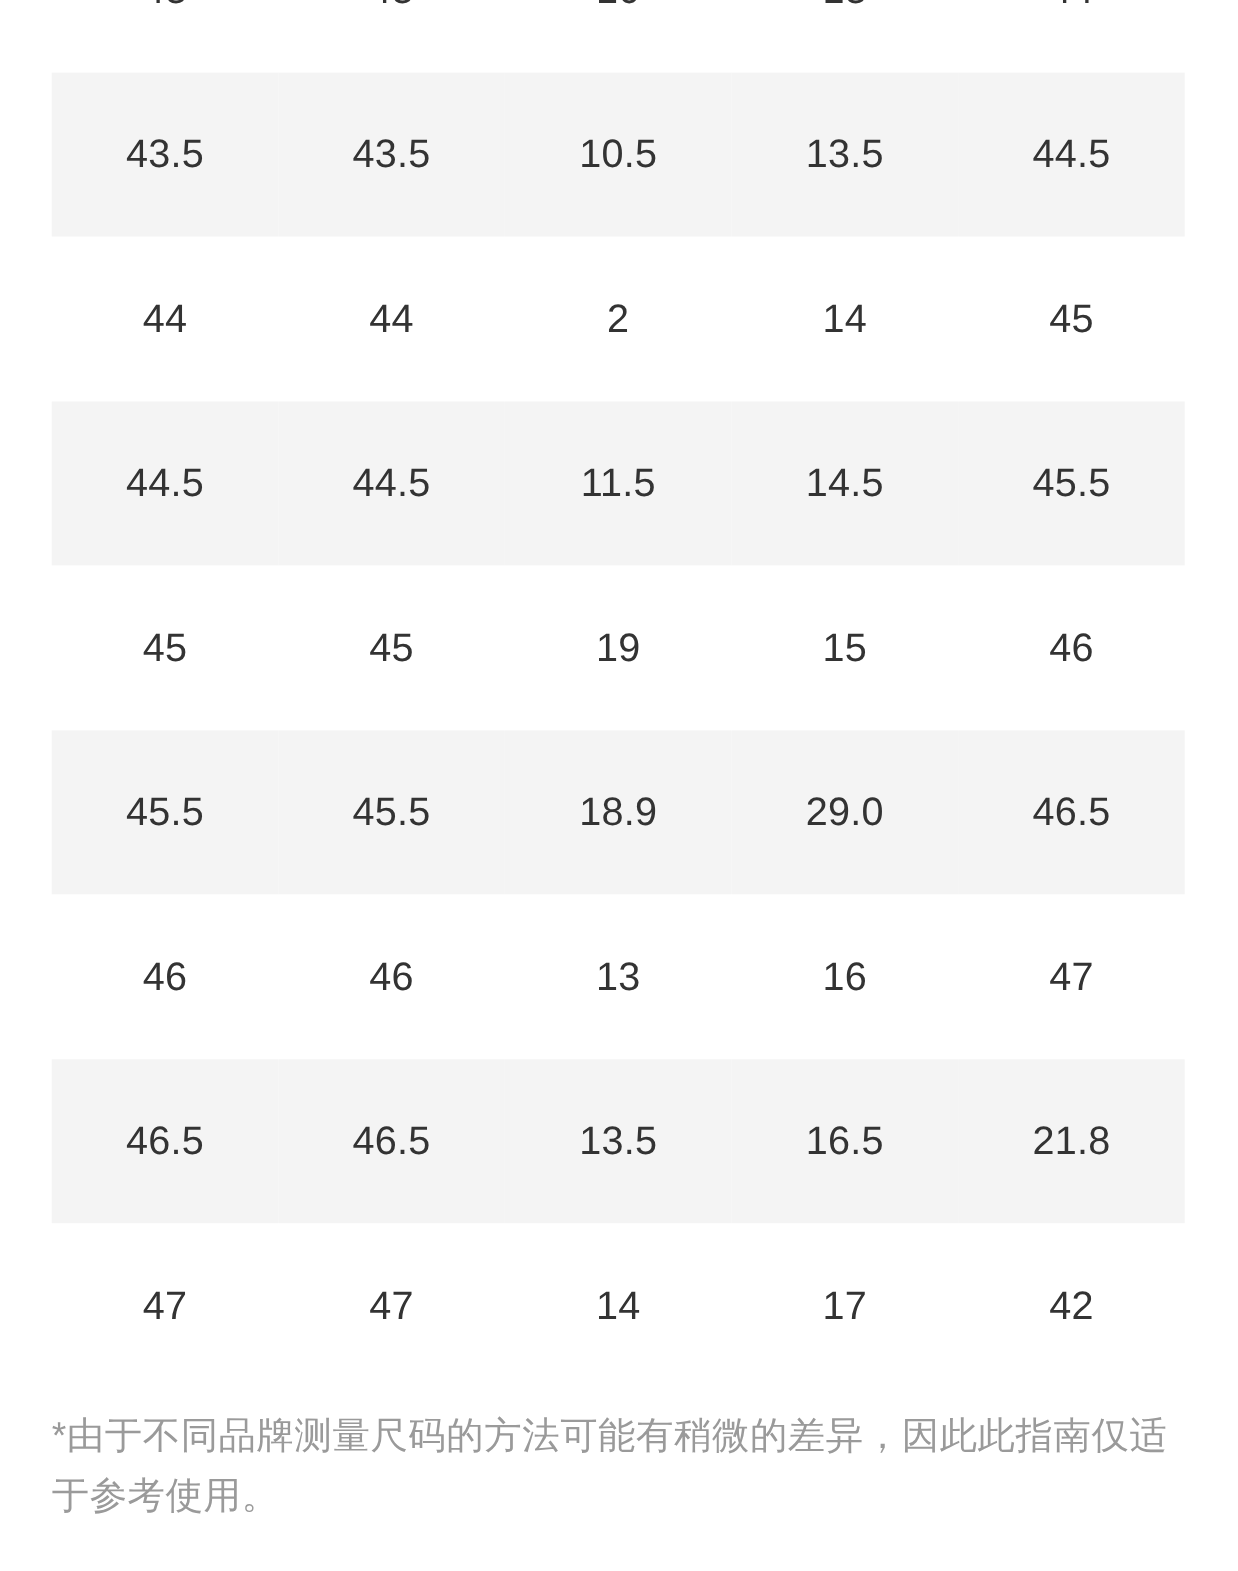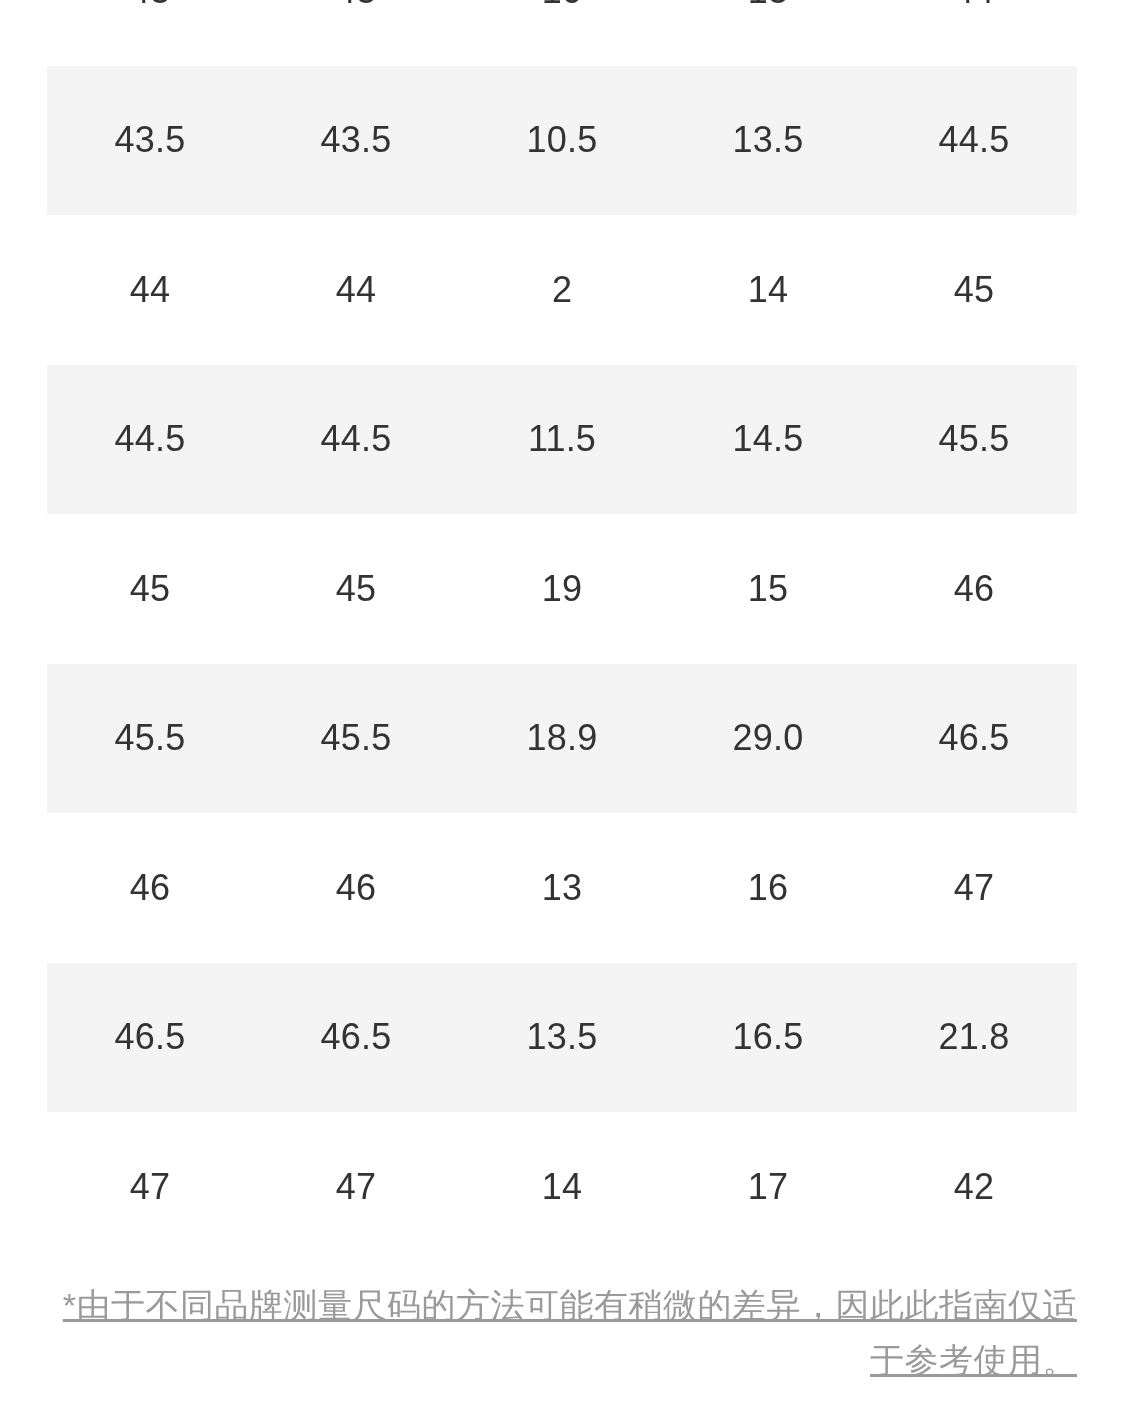--- a/index.html
+++ b/index.html
@@ -53,23 +53,22 @@
   
   .footnote {
     position: absolute;
     left: 47px;
     top: 1278px;
     width: 1030px;
     font-size: 34px;
     line-height: 55px;
     color: #9a9a9a;
     letter-spacing: 0.5px;
-    text-align: right;
+    text-align: left;
     white-space: normal;
-    text-decoration: underline;
   }
 </style>
 </head>
 <body>
 
 <div id="page">
 
   <table class="size-table">
     <tbody>
 

